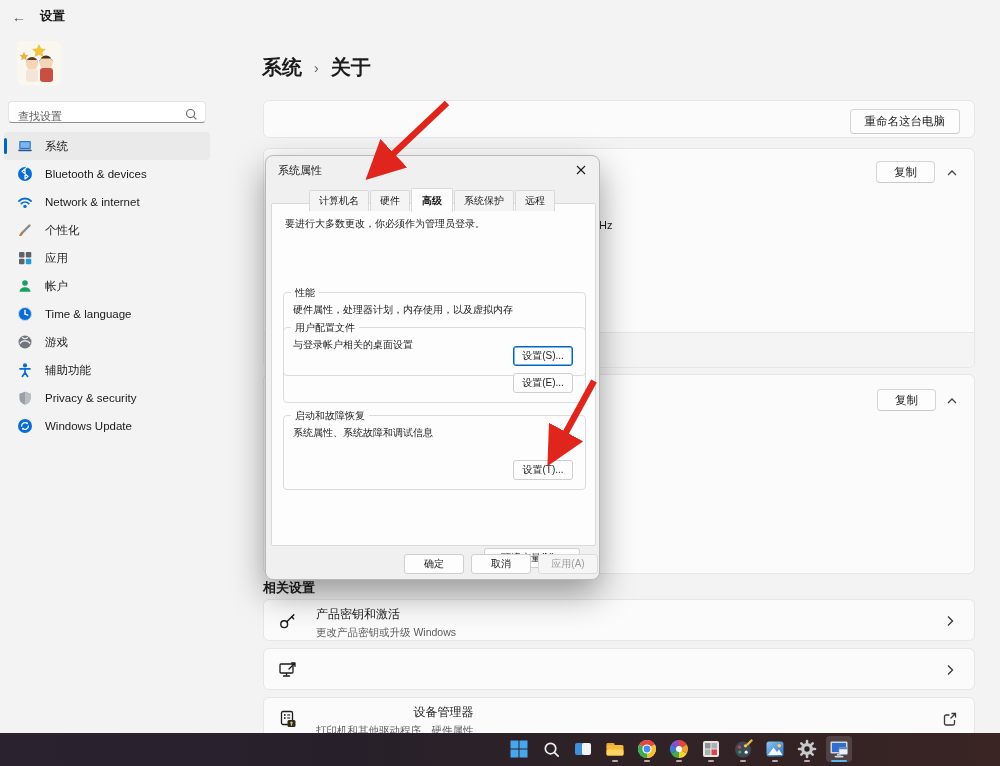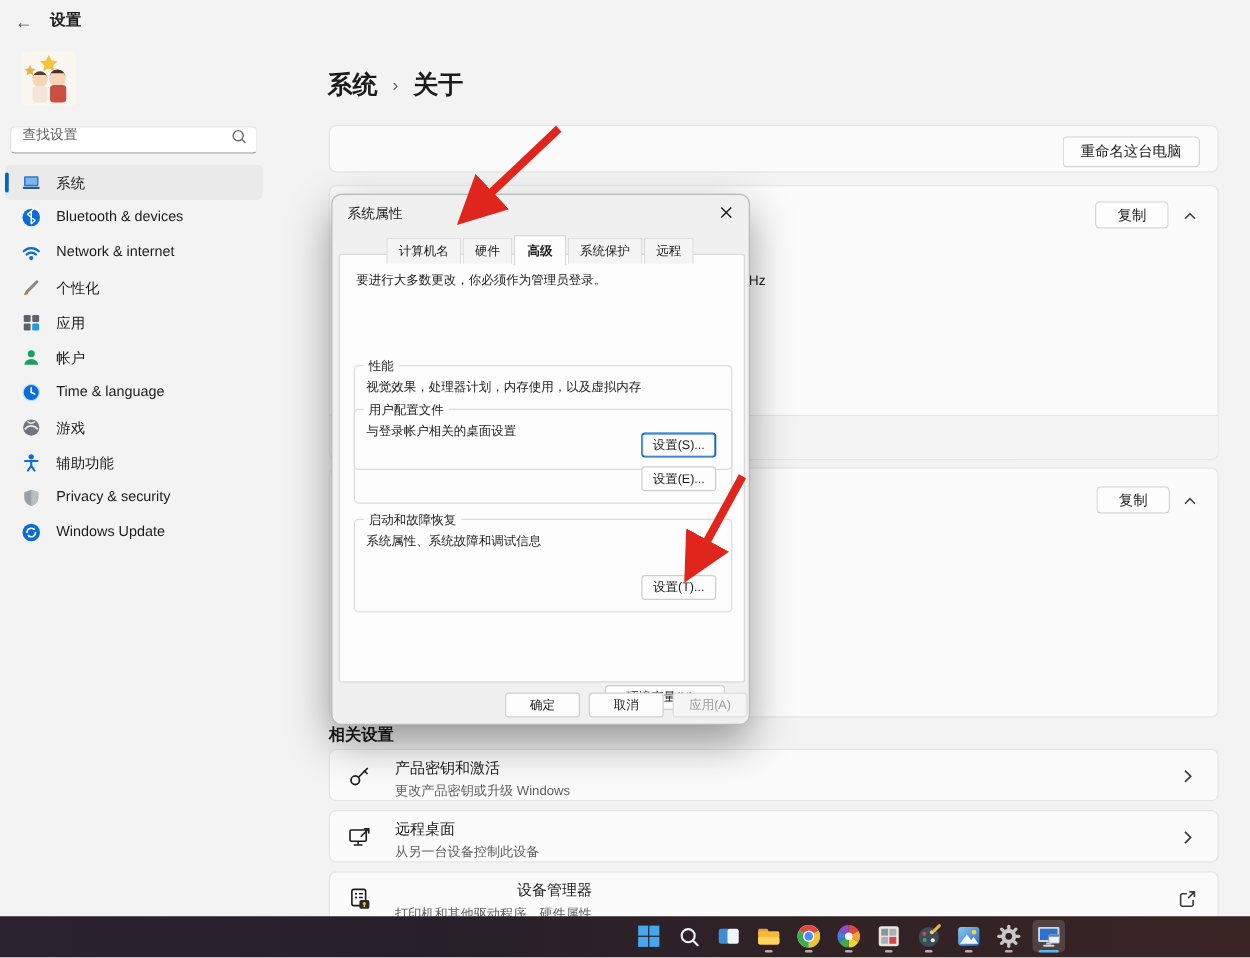--- a/index.html
+++ b/index.html
@@ -9,21 +9,21 @@
 
   
   .app-header { position:absolute; left:12px; top:8px; display:flex; align-items:center; gap:14px; }
   .back-glyph { font-size:14px; color:#555; }
   .app-title { font-size:12.5px; font-weight:700; color:#1b1b1b; }
   .avatar { position:absolute; left:16px; top:40px; width:46px; height:46px; }
 
   
   .search-box { position:absolute; left:8px; top:101px; width:198px; height:22px;
     background:#fff; border:1px solid #e3e3e3; border-bottom:1px solid #8f8f8f; border-radius:4px;
-    display:flex; align-items:flex-start; padding:0 6px 0 9px; }
+    display:flex; align-items:flex-end; padding:0 6px 0 9px; }
   .search-box input { flex:1; border:none; outline:none; font-size:11px; color:#1b1b1b; background:transparent; font-family:inherit; }
   .search-box input::placeholder { color:#616161; }
 
   
   .sidebar { position:absolute; left:4px; top:132px; width:206px; }
   .side-item { position:relative; height:28px; display:flex; align-items:center; gap:12px; padding-left:13px; border-radius:4px; font-size:11.5px; color:#1b1b1b; cursor:default; }
   .side-item.selected { background:#eaeaea; }
   .side-item .accent-bar { position:absolute; left:0; top:6px; width:3px; height:16px; border-radius:2px; background:#0067c0; }
   .side-icon { width:16px; height:16px; flex:0 0 16px; display:inline-flex; }
 
@@ -284,24 +284,20 @@
 
   <div class="card rel-card" style="top:648px;">
     <span class="rel-icon">
       <svg viewBox="0 0 20 20" width="20" height="20">
           <rect x="2" y="4" width="13" height="9" rx="1" fill="none" stroke="#1b1b1b" stroke-width="1.3"></rect>
           <line x1="8.5" y1="13" x2="8.5" y2="15.5" stroke="#1b1b1b" stroke-width="1.3"></line>
           <line x1="5.5" y1="16" x2="11.5" y2="16" stroke="#1b1b1b" stroke-width="1.3" stroke-linecap="round"></line>
           <path d="M11 9 L17 3 M17 3 h-3.4 M17 3 v3.4" fill="none" stroke="#1b1b1b" stroke-width="1.3" stroke-linecap="round"></path>
         </svg>
     </span>
-    <span class="rel-text">
-      <div class="rel-title">远程桌面</div>
-      <div class="rel-sub">从另一台设备控制此设备</div>
-    </span>
     <span class="rel-action">
       <svg viewBox="0 0 16 16" width="16" height="16">
           <polyline points="6,3.5 10.5,8 6,12.5" fill="none" stroke="#3a3a3a" stroke-width="1.4"></polyline>
         </svg>
     </span>
   </div>
 
   <div class="card rel-card" style="top:697px;text-align:right;">
     <span class="rel-icon">
       <svg viewBox="0 0 20 20" width="20" height="20">
@@ -344,21 +340,21 @@
       <span class="tab selected">高级</span>
       <span class="tab">系统保护</span>
       <span class="tab">远程</span>
     </div>
 
     <div class="tab-pane">
       <div class="admin-note">要进行大多数更改，你必须作为管理员登录。</div>
 
       <div class="groupbox gb-1">
         <span class="gb-label">性能</span>
-        <span class="gb-desc">视觉效果，处理器计划，内存使用，以及虚拟内存</span>
+        <span class="gb-desc">硬件属性，处理器计划，内存使用，以及虚拟内存</span>
         <button class="dlg-btn group-btn accent">设置(S)...</button>
       </div>
 
       <div class="groupbox gb-2">
         <span class="gb-label">用户配置文件</span>
         <span class="gb-desc">与登录帐户相关的桌面设置</span>
         <button class="dlg-btn group-btn">设置(E)...</button>
       </div>
 
       <div class="groupbox gb-3">

